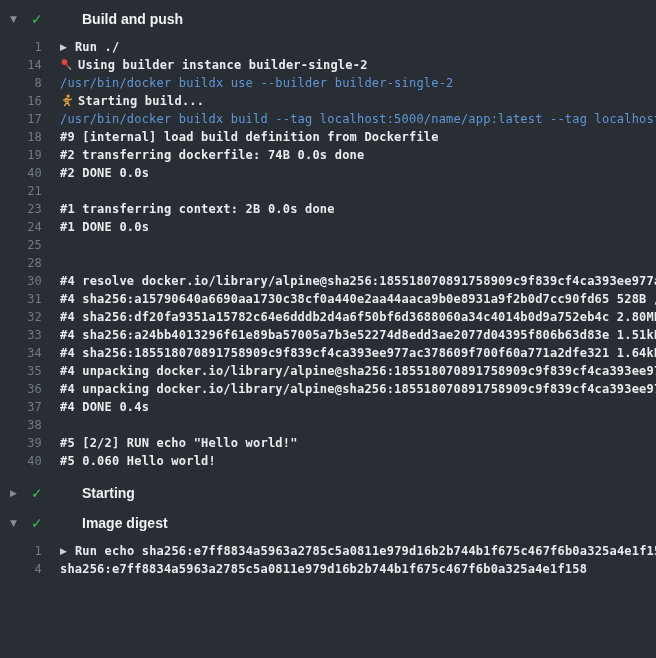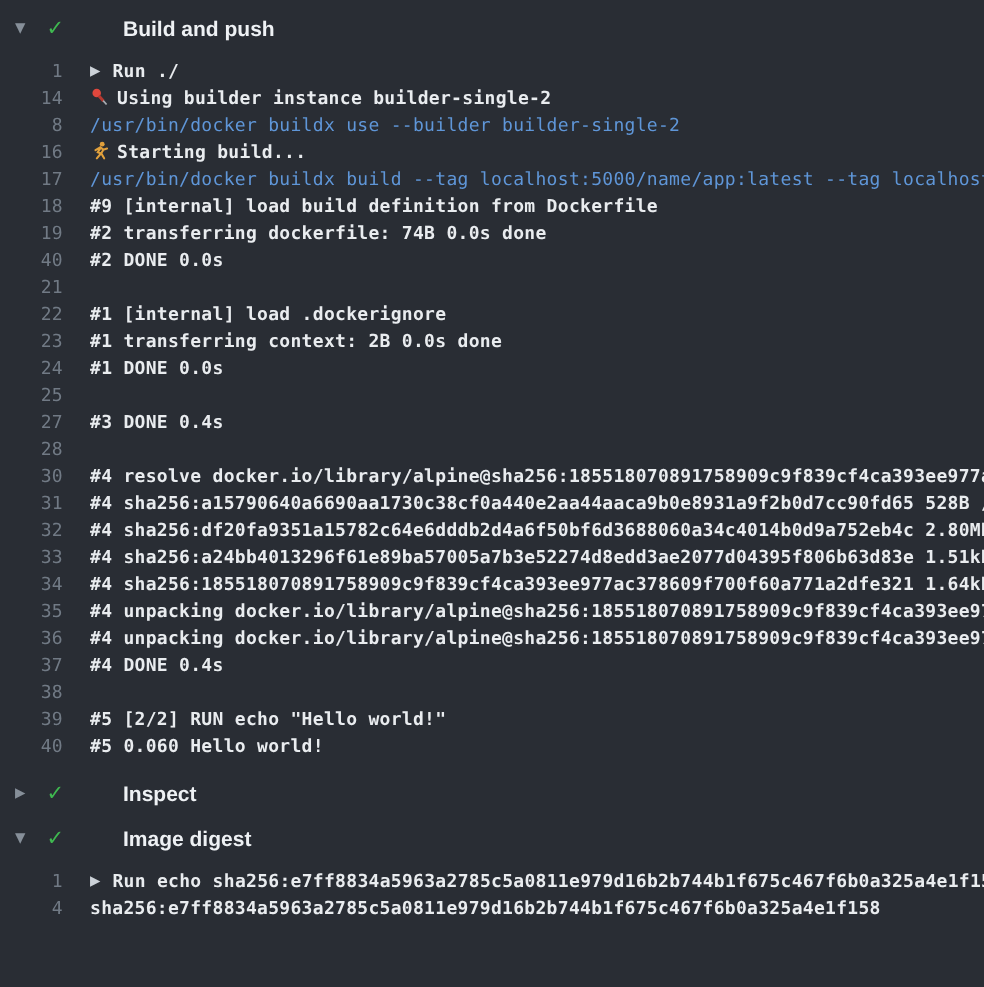--- a/index.html
+++ b/index.html
@@ -92,44 +92,42 @@
         <div class="log-line"><span class="line-num">8</span><span class="line-content command"><span>/usr/bin/docker buildx use --builder builder-single-2</span></span></div>
         <div class="log-line"><span class="line-num">16</span><span class="line-content"><span class="inline-icon"><svg viewBox="0 0 16 16">
                 <circle cx="10" cy="2.6" r="2" fill="#e0a03c"></circle>
                 <path d="M4.5 7.5L8.5 5.2L11 7.2L9.2 10L11.6 14.2M8.7 5.6L6.4 9.2L9 10.2L5.6 14.2M10.8 7.2L14 6.2" stroke="#e0a03c" stroke-width="1.7" fill="none" stroke-linecap="round"></path>
               </svg></span><span>Starting build...</span></span></div>
         <div class="log-line"><span class="line-num">17</span><span class="line-content command"><span>/usr/bin/docker buildx build --tag localhost:5000/name/app:latest --tag localhost:5000</span></span></div>
         <div class="log-line"><span class="line-num">18</span><span class="line-content"><span>#9 [internal] load build definition from Dockerfile</span></span></div>
         <div class="log-line"><span class="line-num">19</span><span class="line-content"><span>#2 transferring dockerfile: 74B 0.0s done</span></span></div>
         <div class="log-line"><span class="line-num">40</span><span class="line-content"><span>#2 DONE 0.0s</span></span></div>
         <div class="log-line"><span class="line-num">21</span><span class="line-content"><span></span></span></div>
-        <div class="log-line"><span class="line-num">22</span><span class="line-content"><span>#1 [internal] load .dockerignore</span></span></div>
         <div class="log-line"><span class="line-num">23</span><span class="line-content"><span>#1 transferring context: 2B 0.0s done</span></span></div>
         <div class="log-line"><span class="line-num">24</span><span class="line-content"><span>#1 DONE 0.0s</span></span></div>
         <div class="log-line"><span class="line-num">25</span><span class="line-content"><span></span></span></div>
-        <div class="log-line"><span class="line-num">27</span><span class="line-content"><span>#3 DONE 0.4s</span></span></div>
         <div class="log-line"><span class="line-num">28</span><span class="line-content"><span></span></span></div>
         <div class="log-line"><span class="line-num">30</span><span class="line-content"><span>#4 resolve docker.io/library/alpine@sha256:185518070891758909c9f839cf4ca393ee977ac378</span></span></div>
         <div class="log-line"><span class="line-num">31</span><span class="line-content"><span>#4 sha256:a15790640a6690aa1730c38cf0a440e2aa44aaca9b0e8931a9f2b0d7cc90fd65 528B / 52</span></span></div>
         <div class="log-line"><span class="line-num">32</span><span class="line-content"><span>#4 sha256:df20fa9351a15782c64e6dddb2d4a6f50bf6d3688060a34c4014b0d9a752eb4c 2.80MB / 2</span></span></div>
         <div class="log-line"><span class="line-num">33</span><span class="line-content"><span>#4 sha256:a24bb4013296f61e89ba57005a7b3e52274d8edd3ae2077d04395f806b63d83e 1.51kB / 1</span></span></div>
         <div class="log-line"><span class="line-num">34</span><span class="line-content"><span>#4 sha256:185518070891758909c9f839cf4ca393ee977ac378609f700f60a771a2dfe321 1.64kB / 1</span></span></div>
         <div class="log-line"><span class="line-num">35</span><span class="line-content"><span>#4 unpacking docker.io/library/alpine@sha256:185518070891758909c9f839cf4ca393ee977ac3</span></span></div>
         <div class="log-line"><span class="line-num">36</span><span class="line-content"><span>#4 unpacking docker.io/library/alpine@sha256:185518070891758909c9f839cf4ca393ee977ac3</span></span></div>
         <div class="log-line"><span class="line-num">37</span><span class="line-content"><span>#4 DONE 0.4s</span></span></div>
         <div class="log-line"><span class="line-num">38</span><span class="line-content"><span></span></span></div>
         <div class="log-line"><span class="line-num">39</span><span class="line-content"><span>#5 [2/2] RUN echo "Hello world!"</span></span></div>
         <div class="log-line"><span class="line-num">40</span><span class="line-content"><span>#5 0.060 Hello world!</span></span></div>
       </div>
     </div>
     <div class="section">
       <div class="section-header">
         <span class="disclosure">▶</span>
         <span class="check">✓</span>
-        <span class="section-title">Inspect</span>
+        <span class="section-title">Starting</span>
       </div>
     </div>
     <div class="section">
       <div class="section-header">
         <span class="disclosure">▼</span>
         <span class="check">✓</span>
         <span class="section-title">Image digest</span>
       </div>
       <div class="section-lines">
         <div class="log-line"><span class="line-num">1</span><span class="line-content"><span class="expand-arrow">▶</span><span>Run echo sha256:e7ff8834a5963a2785c5a0811e979d16b2b744b1f675c467f6b0a325a4e1f158</span></span></div>

